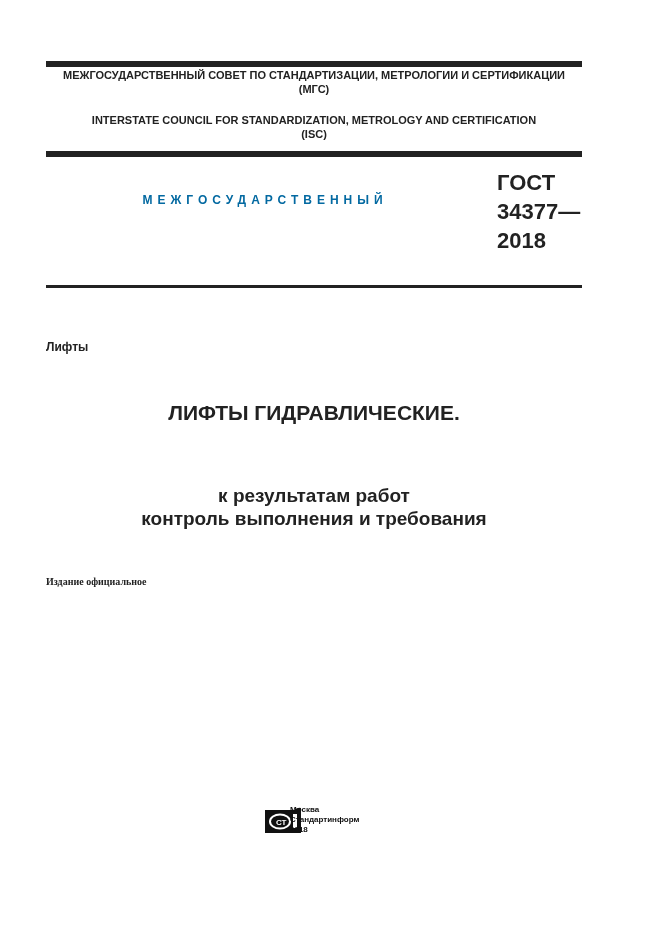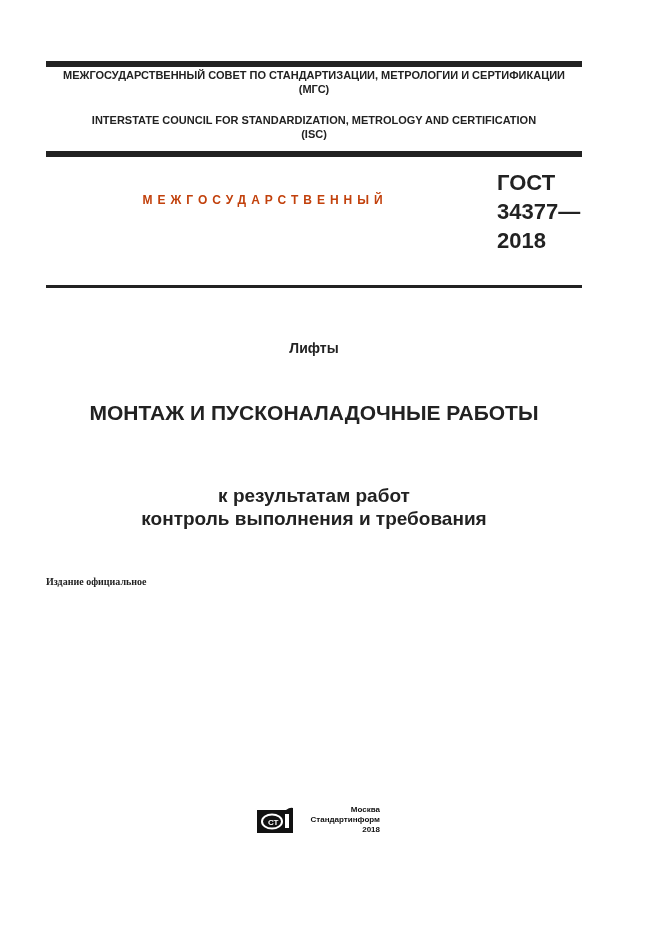--- a/index.html
+++ b/index.html
@@ -7,32 +7,32 @@
            font-family:"Liberation Sans", sans-serif; color:#1e1e1e; }
     .bar { position:absolute; left:46px; width:536px; background:#222222; }
     .bar-top { top:61px; height:6px; }
     .bar-mid { top:151px; height:6px; }
     .bar-low { top:285px; height:3px; }
     .council { position:absolute; left:46px; width:536px; text-align:center;
                font-weight:bold; font-size:11px; line-height:14px; color:#222; }
     .council-ru { top:68px; }
     .council-en { top:113px; }
     .std-type { position:absolute; left:120px; width:290px; text-align:center;
-                font-weight:bold; font-size:12px; letter-spacing:5px; line-height:22px; top:189px; color:#c2410c; }
+                font-weight:bold; font-size:12px; letter-spacing:5px; line-height:22px; top:189px; color:#0369a1; }
     .gost { position:absolute; left:497px; top:168px; font-weight:bold; font-size:22px; line-height:29px; color:#222; }
-    .group { position:absolute; left:46px; width:536px; top:340px; text-align:center;
-             font-weight:bold; font-size:14px; color:#222; }
+    .group { position:absolute; left:46px; width:536px; top:340px; 
+             font-weight:bold; font-size:12px; color:#222; }
     .title { position:absolute; left:46px; width:536px; top:398px; text-align:center;
              font-weight:bold; font-size:21px; line-height:29px; color:#222; }
     .subtitle { position:absolute; left:46px; width:536px; top:484px; text-align:center;
                 font-weight:bold; font-size:19px; line-height:23px; color:#222; }
     .edition { position:absolute; left:46px; width:536px; top:576px; text-align:left;
                font-weight:bold; font-size:10px; color:#222;font-family:Liberation Serif, serif; }
-    .logo { position:absolute; left:256px; top:805px; width:38px; height:30px; }
-    .publisher { position:absolute; left:290px; top:805px; width:90px; text-align:right;
+    .logo { position:absolute; left:264px; top:805px; width:38px; height:30px; }
+    .publisher { position:absolute; left:290px; top:805px; width:90px; text-align:left;
                  font-weight:bold; font-size:8px; line-height:10px; color:#111; }
     .line { display:block; }
   </style>
 </head>
 <body>
 
 <div class="bar bar-top"></div>
 
 <div class="council council-ru">
   <span class="line">МЕЖГОСУДАРСТВЕННЫЙ СОВЕТ ПО СТАНДАРТИЗАЦИИ, МЕТРОЛОГИИ И СЕРТИФИКАЦИИ</span>
@@ -53,21 +53,21 @@
   <span class="line">ГОСТ</span>
   <span class="line">34377—</span>
   <span class="line">2018</span>
 </div>
 
 <div class="bar bar-low"></div>
 
 <div class="group">Лифты</div>
 
 <div class="title">
-  <span class="line">МОНТАЖ И ПУСКОНАЛАДОЧНЫЕ РАБОТЫ</span>
+  <span class="line">ЛИФТЫ ГИДРАВЛИЧЕСКИЕ.</span>
 </div>
 
 <div class="subtitle">
   <span class="line">к результатам работ</span>
   <span class="line">контроль выполнения и требования</span>
 </div>
 
 <div class="edition">Издание официальное</div>
 
 <div class="logo">

